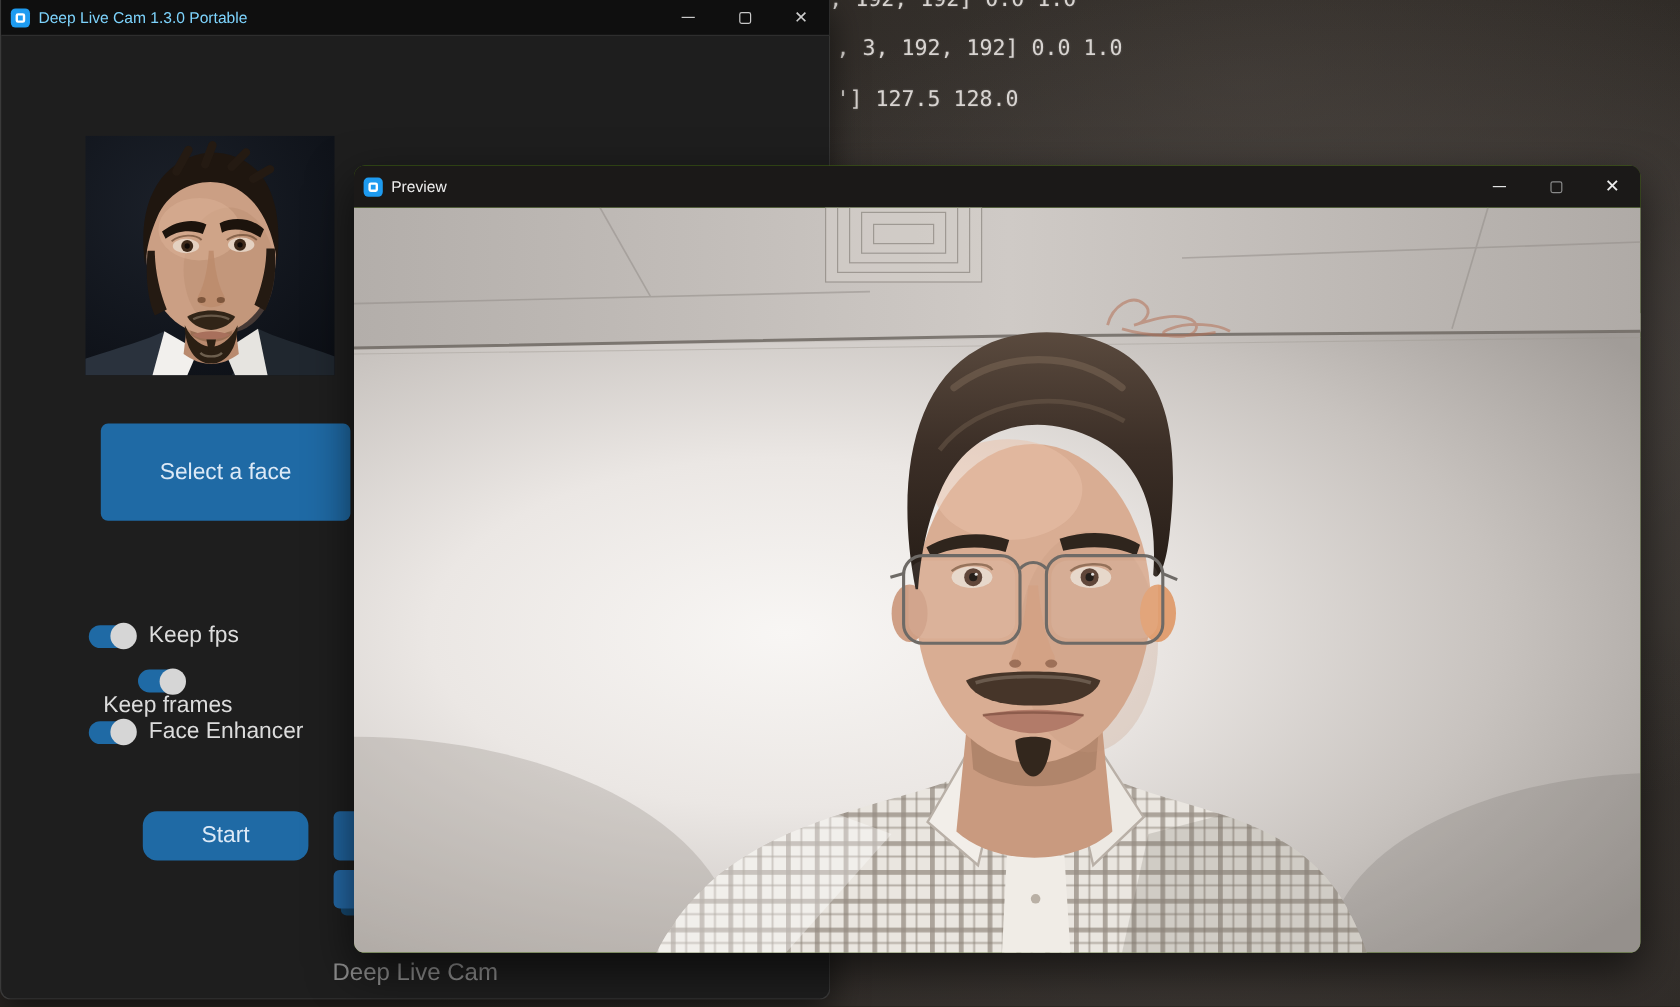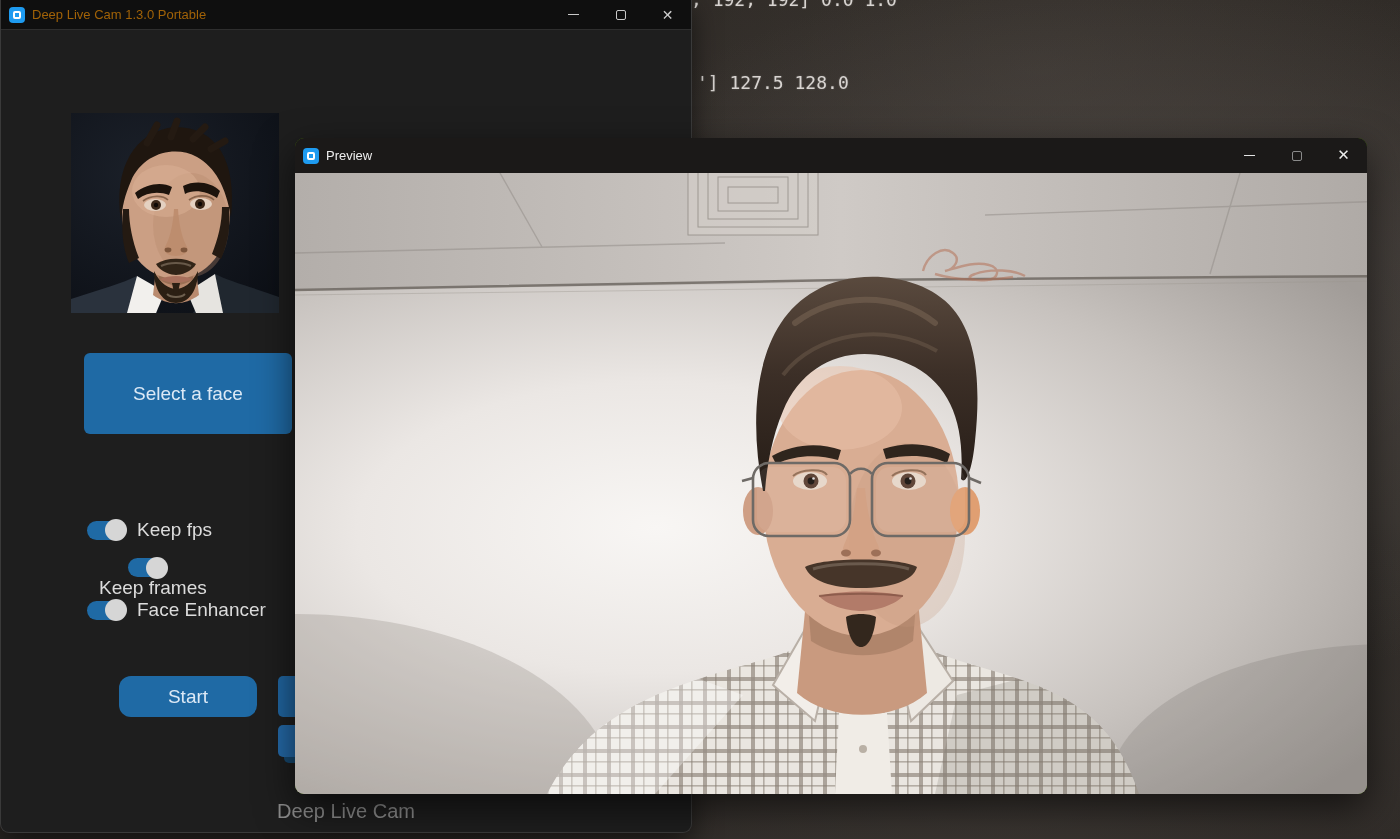--- a/index.html
+++ b/index.html
@@ -32,30 +32,30 @@
   .win-btn { width:47px; height:100%; display:flex; align-items:center; justify-content:center; }
   .glyph-min { width:11px; height:1px; background:#c9c9c9; }
   .glyph-max { width:10px; height:10px; border:1px solid #c9c9c9; border-radius:2px; }
   .glyph-close { font-size:14px; color:#cdcdcd; line-height:1; font-family:"DejaVu Sans", sans-serif; }
 
   
   .main-window { position:absolute; left:0; top:0; width:692px; height:833px;
     background:#1e1e1e; border:1px solid #3a3a3a; border-top:none;
     border-radius:0 0 9px 9px; box-shadow:0 10px 28px rgba(0,0,0,0.55); }
   .main-window .titlebar { height:30px; background:#0f0f0f; border-bottom:1px solid #2e2e2e; }
-  .main-window .title-text { color:#a16207; }
+  .main-window .title-text { color:#7dd3fc; }
   .main-content { position:absolute; left:0; top:31px; right:0; bottom:0; }
 
   .source-face { position:absolute; left:70px; top:82px; width:208px; height:200px; overflow:hidden; }
   .btn { position:absolute; border:none; background:#1f6aa5; color:#dce9f6; cursor:pointer;
     font-family:"Liberation Sans", sans-serif;margin-left:13px; }
   .select-face { left:70px; top:322px; width:208px; height:81px; border-radius:6px; font-size:19px; }
   .start { left:105px; top:645px; width:138px; height:41px; border-radius:12px; font-size:19px; }
 
-  .toggle-row { position:absolute; left:86px; display:flex; align-items:center; height:24px;text-align:right; }
+  .toggle-row { position:absolute; left:73px; display:flex; align-items:center; height:24px;text-align:right; }
   .tr1 { top:487px; } .tr2 { top:527px;flex-direction:column; } .tr3 { top:567px; }
   .switch { position:relative; width:38px; height:19px; border-radius:10px; background:#1f6aa5; flex:0 0 auto; }
   .knob { position:absolute; right:-2px; top:-1.5px; width:22px; height:22px; border-radius:50%; background:#d6d6d6; }
   .toggle-label { margin-left:12px; font-size:19px; color:#dcdcdc; white-space:nowrap; }
 
   .hidden-btn { position:absolute; background:#2065a0; border-radius:5px; }
   .hb1 { left:277px; top:645px; width:112px; height:41px; }
   .hb2-shadow { left:283px; top:700px; width:141px; height:32px; background:#16486f; }
   .hb2 { left:277px; top:694px; width:139px; height:32px; background:#2469a7; }
 
@@ -74,20 +74,21 @@
   .preview-image { position:absolute; left:0; top:35px; width:1092px; height:621px; }
   .preview-image svg { display:block; width:100%; height:100%; }
 </style>
 </head>
 <body>
 
 <div class="screen">
   <div class="backdrop"></div>
 
   <div class="term-line t1">, 192, 192] 0.0 1.0</div>
+  <div class="term-line t2">, 3, 192, 192] 0.0 1.0</div>
   <div class="term-line t3">'] 127.5 128.0</div>
 
   <div class="main-window">
     <div class="titlebar">
       <span class="app-icon">
           <span class="inner"></span>
         </span>
       <span class="title-text">Deep Live Cam 1.3.0 Portable</span>
       <div class="win-controls">
         <div class="win-btn">

